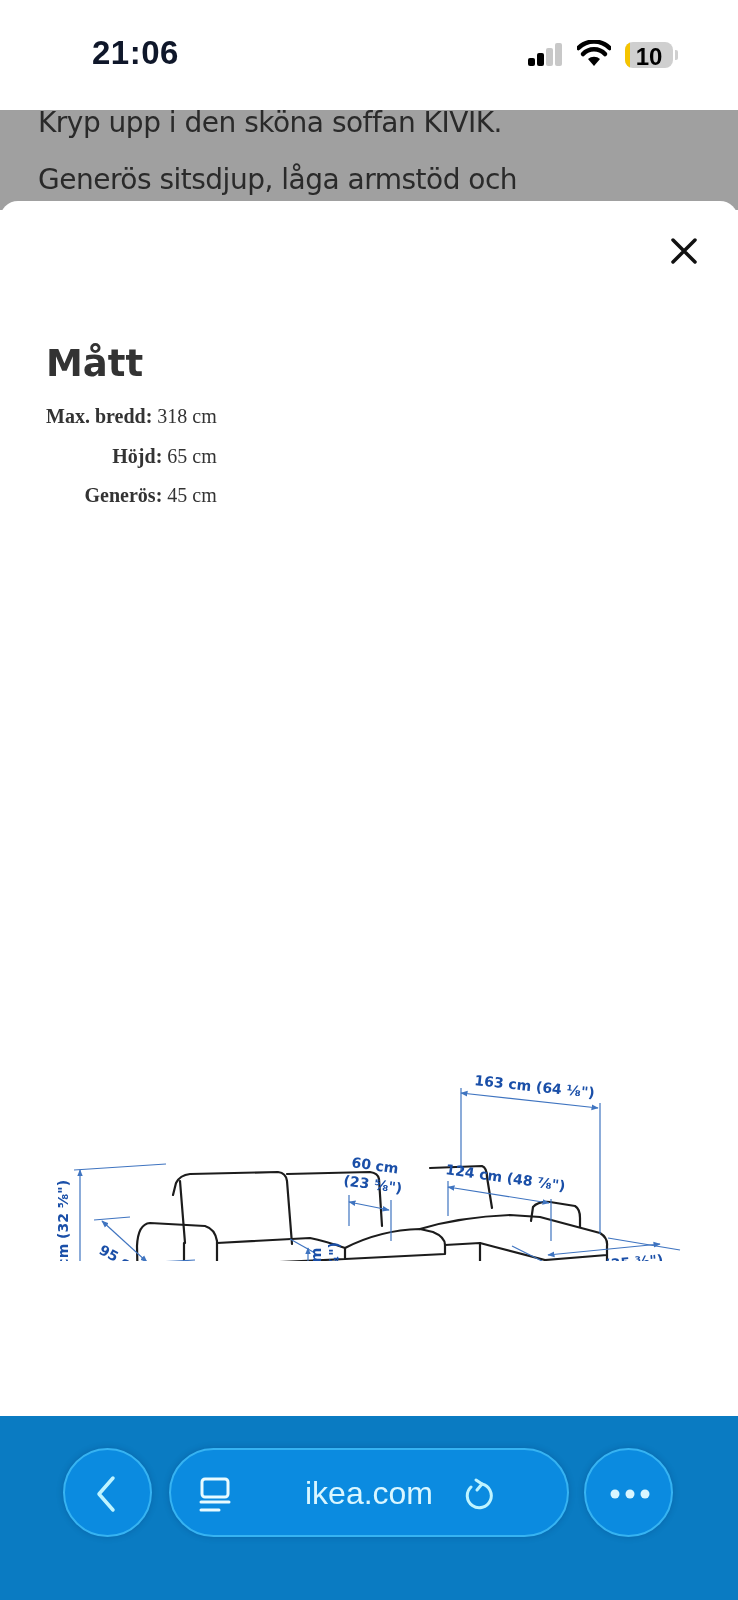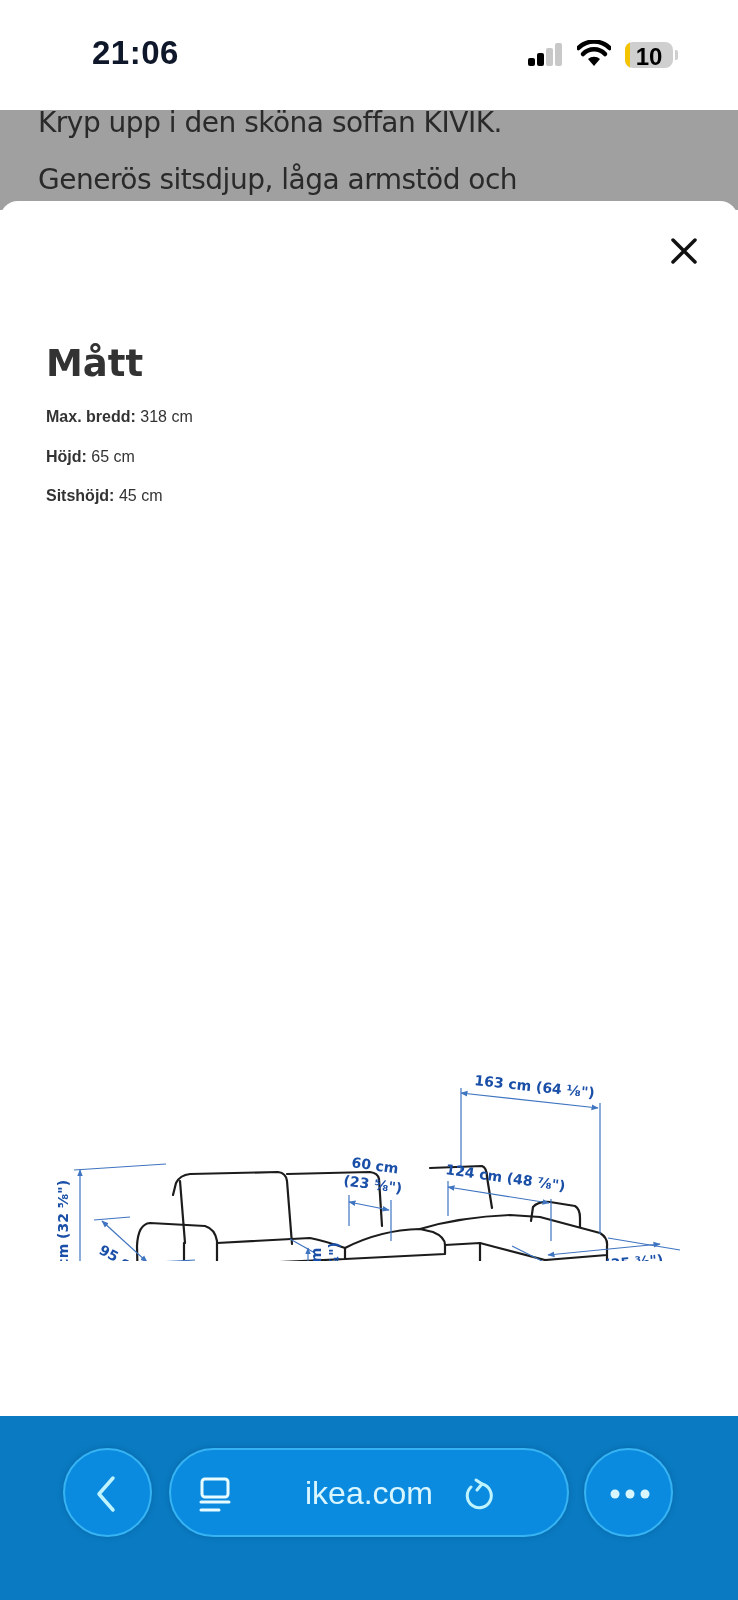--- a/index.html
+++ b/index.html
@@ -16,21 +16,21 @@
   .battery .pct { position: absolute; left: 0; right: 0; top: 1px; text-align: center; font-family: "Liberation Sans", sans-serif; font-weight: bold; font-size: 24px; color: #000; }
   .battery-tip { position: absolute; left: 675px; top: 50px; width: 3px; height: 10px; background: #cfcfcf; border-radius: 0 2px 2px 0; }
 
   .bg-page { position: absolute; left: 0; top: 110px; width: 738px; height: 100px; background: #a0a0a0; overflow: hidden; }
   .bg-page p { position: absolute; left: 38px; font-family: "DejaVu Sans", sans-serif; font-size: 28px; color: #2a2a2a; white-space: nowrap; letter-spacing: -0.5px; }
 
   .sheet { position: absolute; left: 0; top: 201px; width: 738px; height: 1215px; background: #fff; border-radius: 18px 18px 0 0; }
   .close-btn { position: absolute; left: 664px; top: 30px; width: 40px; height: 40px; }
   .sheet-title { position: absolute; left: 46px; top: 112px; font-family: "DejaVu Sans", sans-serif; font-weight: bold; font-size: 37px; color: #333; margin-top: 29px; }
   .dims { position: absolute; left: 46px; top: 196px; list-style: none; }
-  .dims li { font-family: Liberation Sans, sans-serif; font-size: 16px; line-height: 39.5px; color: #333; white-space: nowrap; }
+  .dims li { font-family: Liberation Serif, serif; font-size: 20px; line-height: 39.5px; color: #333; white-space: nowrap; text-align: right; }
   .dims li b { font-weight: bold; }
 
   .diagram { position: absolute; left: 40px; top: 680px; width: 660px; height: 380px; }
 
   .bottom-bar { position: absolute; left: 0; top: 1416px; width: 738px; height: 184px; background: #0a7bc2; }
   .nav-circle { position: absolute; top: 32px; width: 89px; height: 89px; border-radius: 50%; background: #0b8be0; border: 2px solid #36b3f2; box-shadow: 0 0 6px rgba(0,40,90,0.25); }
   .url-pill { position: absolute; left: 169px; top: 32px; width: 400px; height: 89px; border-radius: 45px; background: #0b8be0; border: 2px solid #36b3f2; box-shadow: 0 0 6px rgba(0,40,90,0.25); }
   .url-text { position: absolute; left: 0; right: 0; top: 25px; text-align: center; font-family: "Liberation Sans", sans-serif; font-size: 32px; color: #d9f6ff; }
 </style>
 </head>
@@ -64,21 +64,21 @@
 <div class="sheet">
   <svg class="close-btn" viewBox="0 0 40 40">
     <path d="M9 9 L31 31 M31 9 L9 31" stroke="#111" stroke-width="3.5" stroke-linecap="round"></path>
   </svg>
 
   <h2 class="sheet-title">Mått</h2>
 
   <ul class="dims">
     <li><b>Max. bredd:</b> <span>318 cm</span></li>
     <li><b>Höjd:</b> <span>65 cm</span></li>
-    <li><b>Sitshöjd:</b> <span>45 cm</span></li>
+    <li><b>Generös:</b> <span>45 cm</span></li>
   </ul>
 
   <svg class="diagram" viewBox="0 0 660 380">
     <defs>
       <marker id="ah" viewBox="0 0 10 10" refX="9" refY="5" markerWidth="6" markerHeight="6" orient="auto-start-reverse">
         <path d="M0 1 L10 5 L0 9 Z" fill="#3f74c0"></path>
       </marker>
     </defs>
     <g fill="none" stroke="#1c1c1c" stroke-width="2.2" stroke-linejoin="round" stroke-linecap="round">
 

